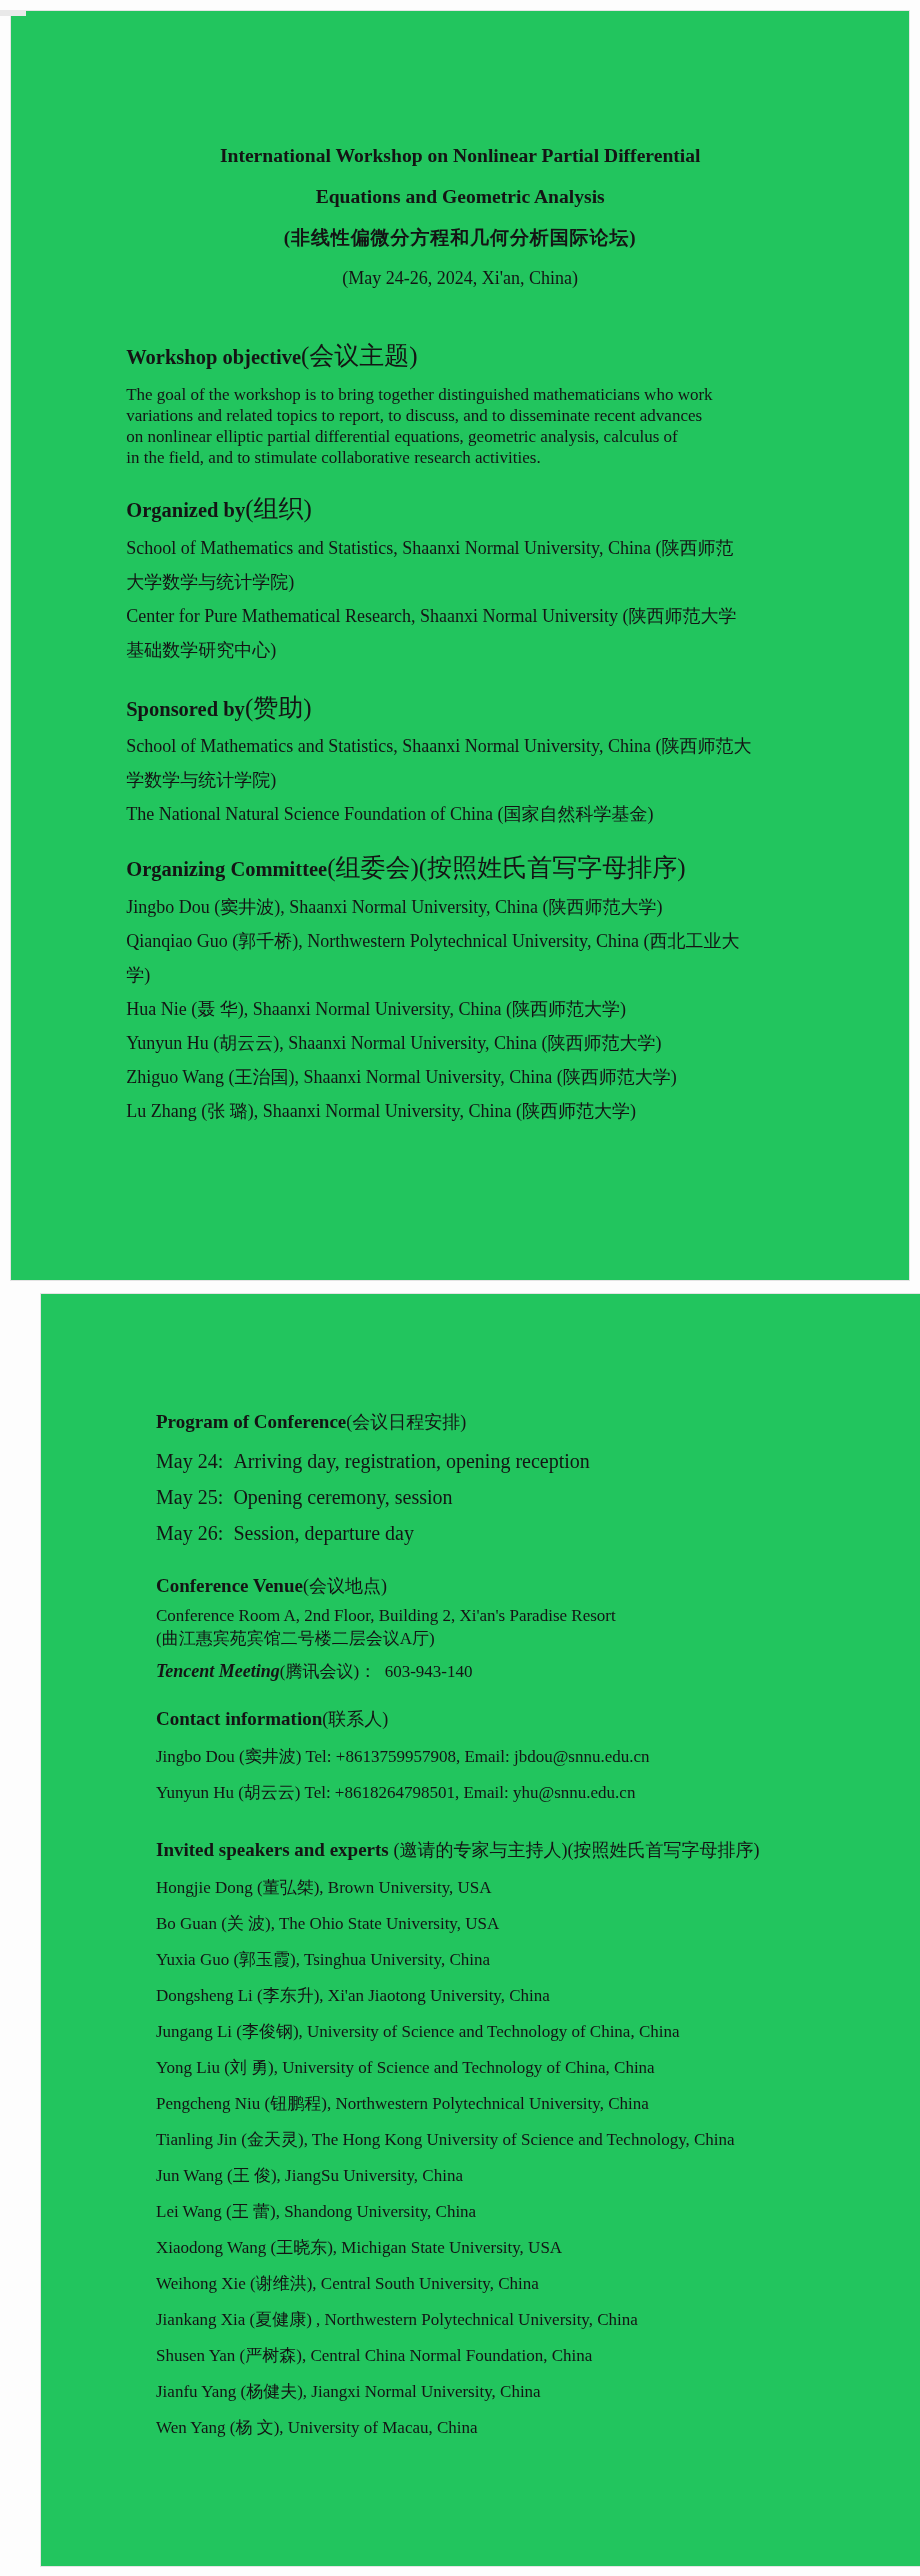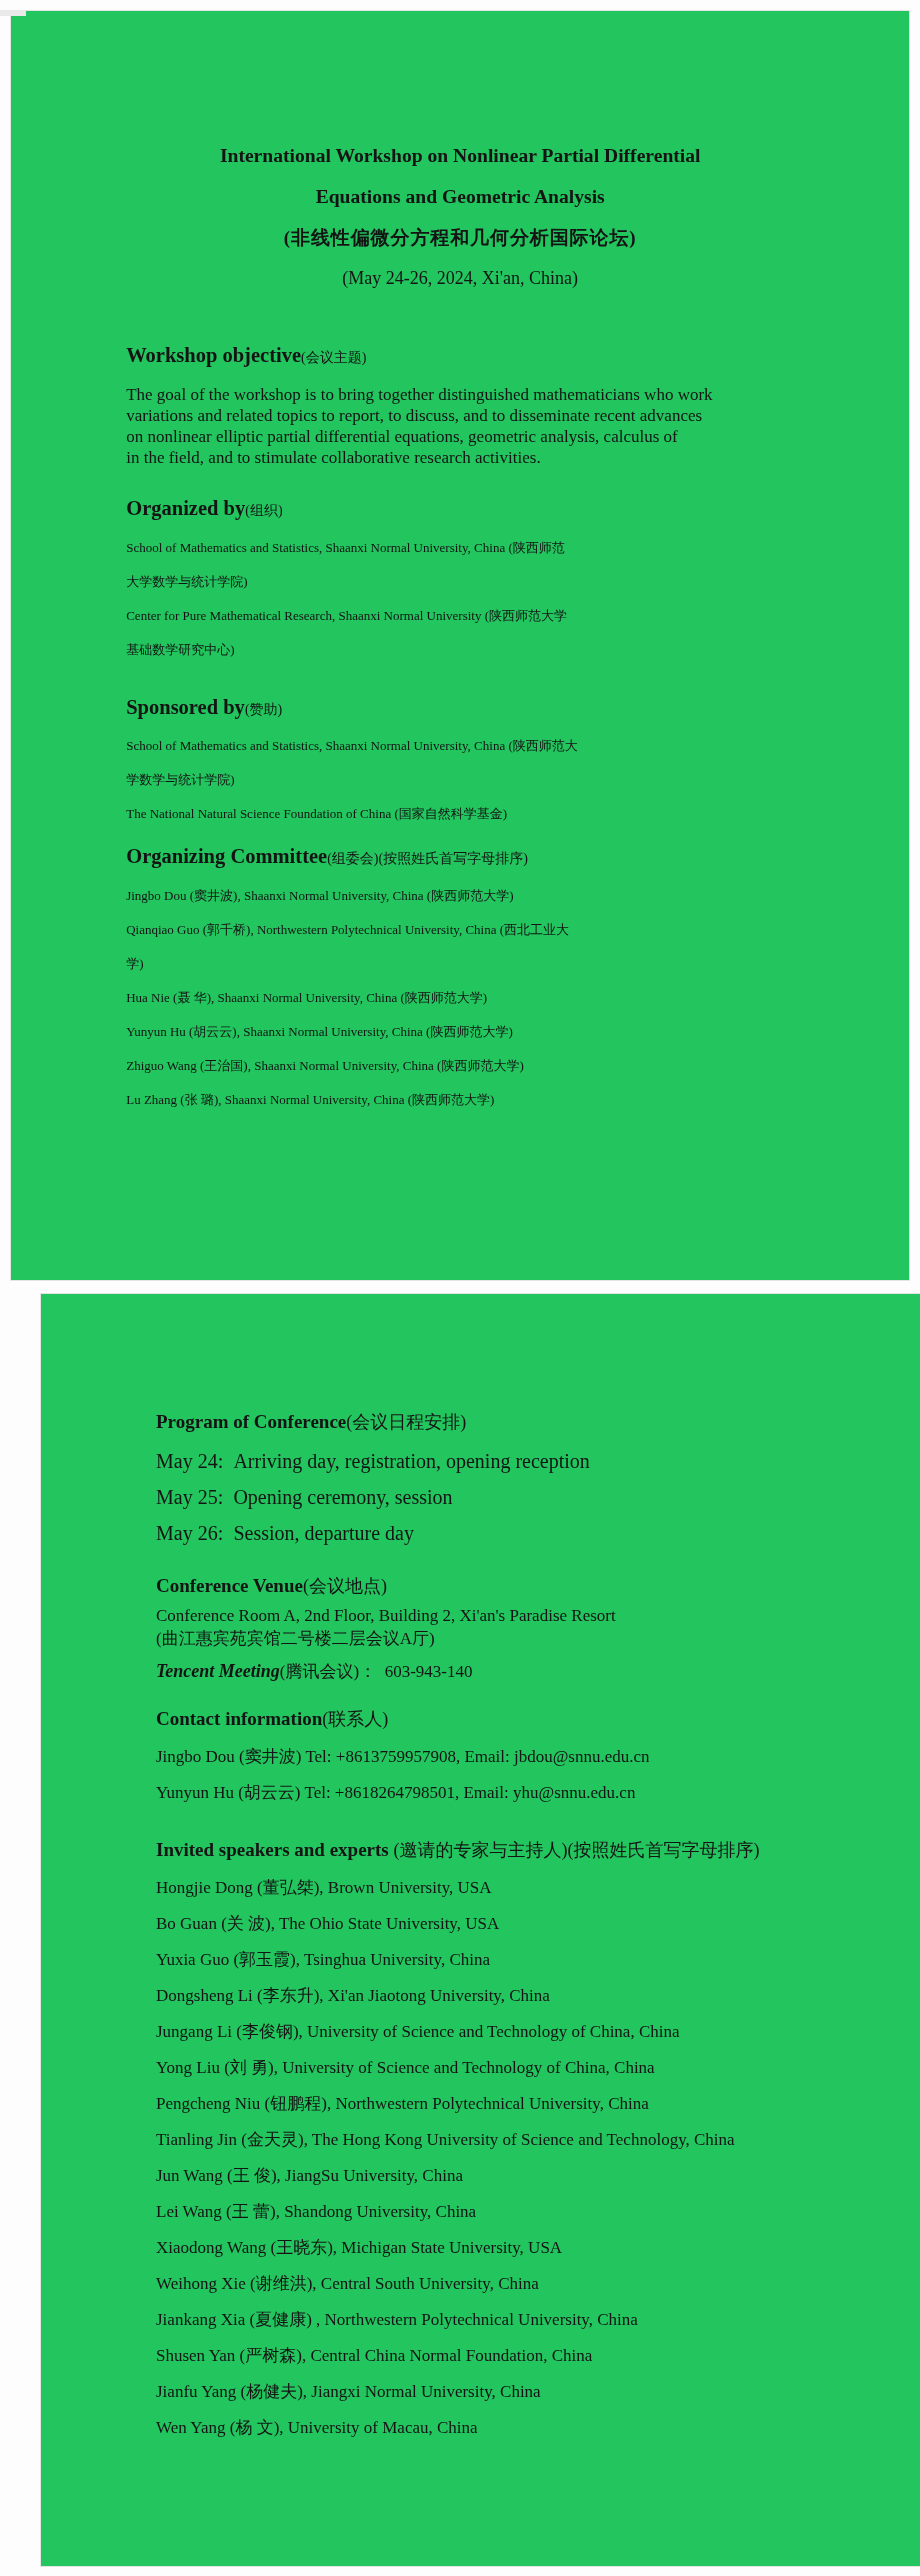--- a/index.html
+++ b/index.html
@@ -24,33 +24,33 @@
     overflow: hidden;
   }
   .page1 { height: 1271px; margin-top: 10.2px; padding: 124px 115px 0 115px; }
   .page2 { height: 1274px; margin-top: 12px; padding: 116px 101px 0 115px; margin-left: 40px; }
 
   .doc-title { text-align: center; font-weight: bold; font-size: 19.6px; line-height: 41px; white-space: nowrap; }
   .title-cn  { font-size: 19px; letter-spacing: 0.9px; }
   .title-date{ font-size: 18px; font-weight: normal; }
 
   .h1sec { margin: 44px 0 0 0; font-size: 20.5px; font-weight: bold; line-height: 25.6px; white-space: nowrap; }
-  .h1sec .hcn { font-weight: normal; font-size: 14px; }
+  .h1sec .hcn { font-weight: normal; font-size: 25px; }
   .h1sec.tight { margin-top: 28px; }
-  .h1sec.tighter { margin-top: 13px; }
+  .h1sec.tighter { margin-top: 24px; }
 
   .h2sec { margin: 0; font-size: 19px; font-weight: bold; line-height: 24px; white-space: nowrap; }
   .h2sec .hcn { font-weight: normal; font-size: 18px; }
   .mt27 { margin-top: 23px; }
   .mt32 { margin-top: 27px; }
 
   .para { margin: 13.6px 0 0 0; font-size: 17px; line-height: 21px; }
   .para p { margin: 0; white-space: nowrap; }
 
-  .dlist { margin: 6.8px 0 0 0; font-size: 13px; }
+  .dlist { margin: 6.8px 0 0 0; font-size: 18px; }
   .dlist p { margin: 0; line-height: 34px; white-space: nowrap; }
 
   .prog-list { margin: 8.5px 0 0 0; font-size: 20px; }
   .prog-row { line-height: 36px; white-space: nowrap; }
   .prog-date { display: inline-block; min-width: 66px; }
   .prog-desc { margin-left: 10.2px; }
 
   .venue-block { margin: 6.8px 0 0 0; font-size: 17px; }
   .venue-block p { margin: 0; line-height: 23px; white-space: nowrap; }
   .tencent-line { margin-top: 8.5px !important; line-height: 24px !important; }

